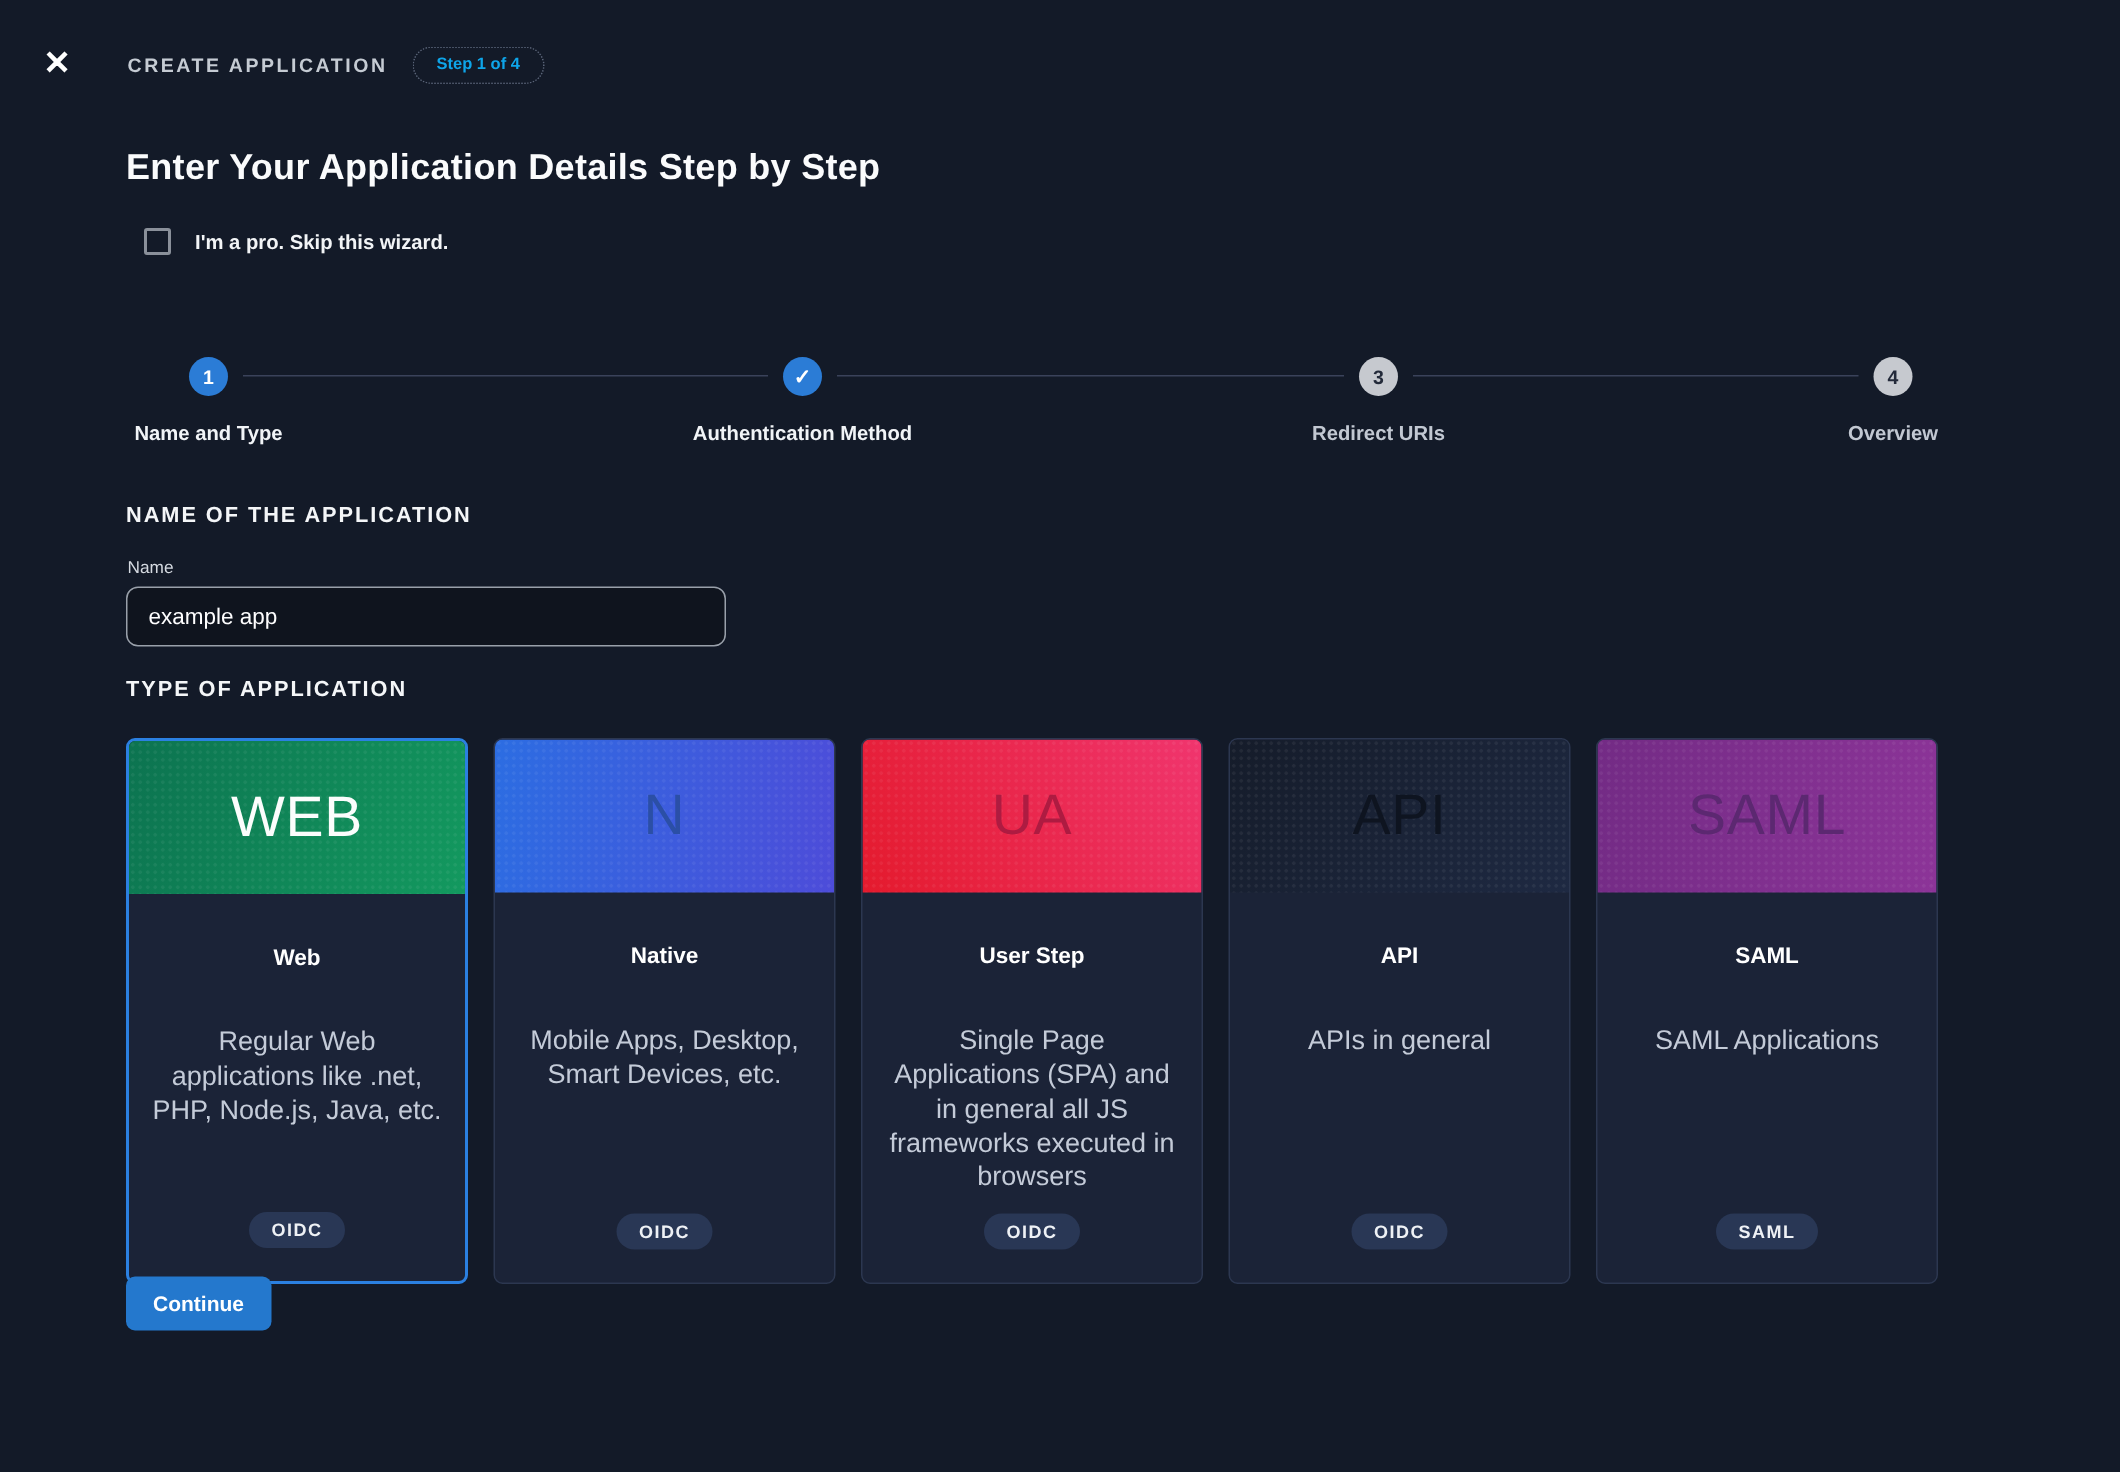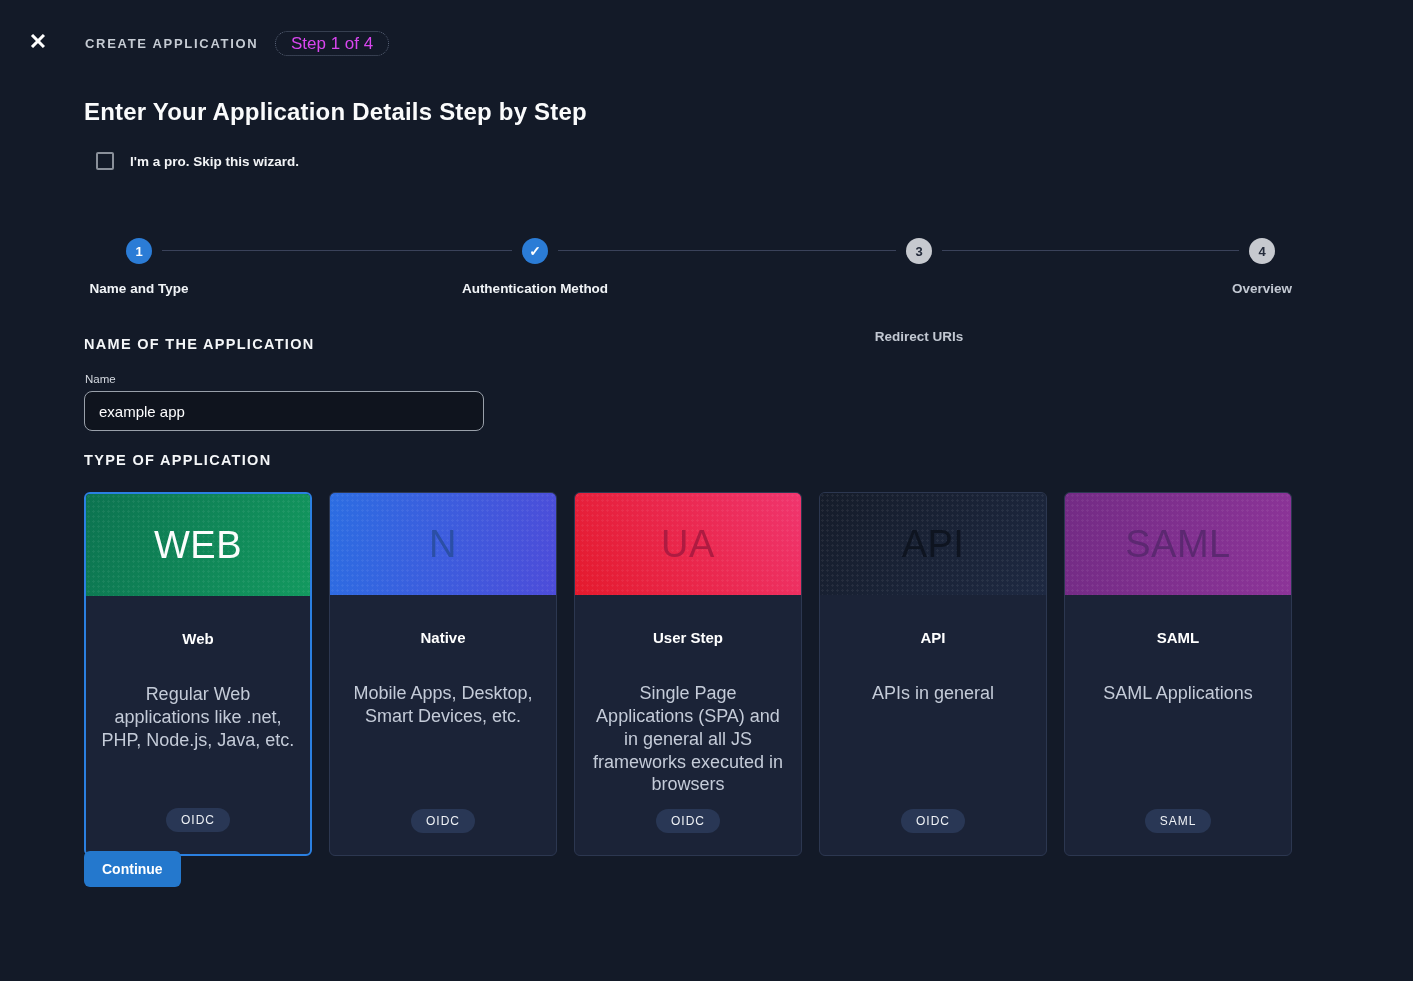--- a/index.html
+++ b/index.html
@@ -22,21 +22,21 @@
   }
   .app-title {
     position:absolute; left:85px; top:36px;
     font-size:13px; font-weight:700; letter-spacing:1.7px;
     color:#c5cbd3;
   }
   .step-pill {
     position:absolute; left:275px; top:31px;
     height:25px; padding:0 15px;
     border:1px dotted #5a6478; border-radius:13px;
-    font-size:17px; font-weight:400; line-height:23px; color:#d946ef;
+    font-size:11px; font-weight:700; line-height:23px; color:#0ea5e9;
   }
 
   
   .page-title {
     position:absolute; left:84px; top:98px;
     font-size:24px; font-weight:700; letter-spacing:0.2px; color:#fafbfc;
   }
   .skip-row {
     position:absolute; left:96px; top:152px;
     display:flex; align-items:center; gap:16px; cursor:pointer;
@@ -62,21 +62,21 @@
   .step-circle.c1 { left:55px; }   .step-circle.c2 { left:451px; }
   .step-circle.c3 { left:835px; }  .step-circle.c4 { left:1178px; }
   .step-circle.active, .step-circle.done { background:#2b7cd6; color:#ffffff; }
   .step-circle.done { font-size:14px; }
   .step-circle.pending { background:#c6c9cf; color:#232a3a; }
   .step-label {
     position:absolute; top:43px; transform:translateX(-50%);
     font-size:13.5px; font-weight:700; white-space:nowrap;
   }
   .step-label.l1 { left:55px; }   .step-label.l2 { left:451px; }
-  .step-label.l3 { left:835px;margin-top:48px; }  .step-label.l4 { left:1178px; }
+  .step-label.l3 { left:835px; }  .step-label.l4 { left:1178px; }
   .step-label.bright { color:#f1f4f7; }
   .step-label.dim    { color:#c2c8d2; }
 
   
   .section-title {
     position:absolute; left:84px;
     font-size:14.5px; font-weight:700; letter-spacing:1.3px; color:#f4f6f8;
   }
   .name-title { top:336px; }
   .type-title { top:452px; }
@@ -121,21 +121,21 @@
     flex:1; display:flex; flex-direction:column; align-items:center;
     padding:34px 14px 22px;
   }
   .card-title { font-size:15px; font-weight:700; color:#ffffff; }
   .card-desc {
     margin-top:36px; font-size:18px; line-height:1.27;
     text-align:center; color:#c4cbd8;
   }
   .card-badge {
     margin-top:auto; background:#293755; border-radius:12px;
-    padding:5px 15px; font-size:12px; font-weight:400;
+    padding:5px 15px; font-size:12px; font-weight:700;
     letter-spacing:1px; color:#eef1f5;
   }
 
   
   .continue-btn {
     position:absolute; left:84px; top:851px;
     height:36px; padding:0 18px;
     background:#2478cd; border:none; border-radius:6px;
     color:#ffffff; font-size:14px; font-weight:700;
     font-family:inherit; cursor:pointer;

